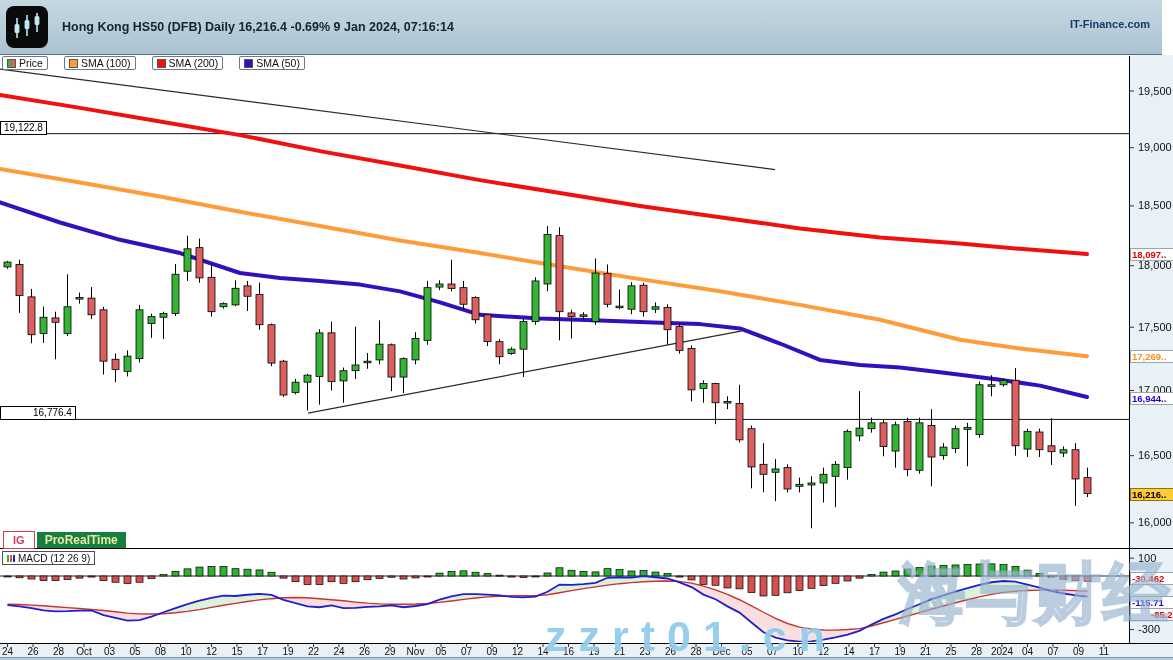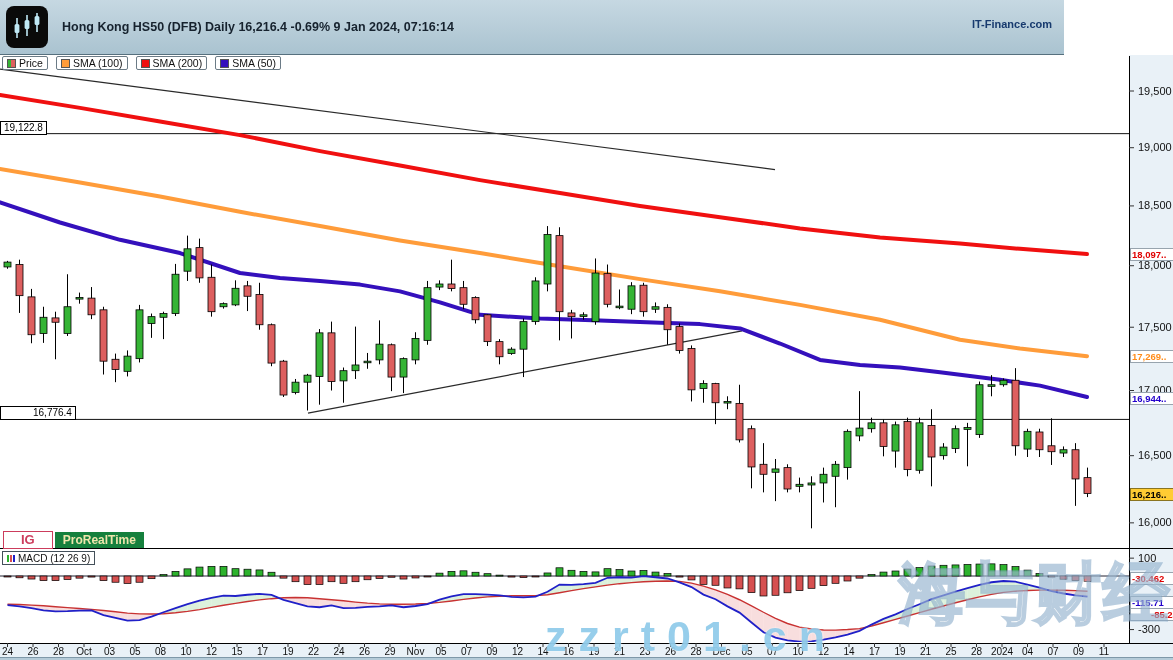--- a/index.html
+++ b/index.html
@@ -1,41 +1,41 @@
 <!DOCTYPE html>
 <html><head>
 <meta charset="utf-8">
 <style>
   html,body{margin:0;padding:0;background:#eef3f6;font-family:"Liberation Sans",sans-serif;}
   #stage{position:relative;width:1173px;height:660px;overflow:hidden;background:#fff;}
   
-  #hdr{position:absolute;left:0;top:0;width:1064px;height:54px;
+  #hdr{position:absolute;left:0;top:0;width:1162px;height:54px;
        background:linear-gradient(#c6d8e2,#aac3d0);border-bottom:1px solid #56707e;
        display:flex;align-items:center;}
   #hdr .appicon{width:42px;height:42px;margin-left:6px;border-radius:8px;background:#0a0a0a;
        display:flex;align-items:center;justify-content:center;}
   #hdr .title{margin-left:14px;font-size:12.5px;font-weight:bold;color:#16222e;}
   #hdr .brand{position:absolute;right:12px;top:18px;font-size:11px;font-weight:bold;color:#173a6e;}
   
-  #legend{position:absolute;left:2px;top:56px;display:flex;gap:8px;z-index:30;}
+  #legend{position:absolute;left:2px;top:56px;display:flex;gap:16px;z-index:30;}
   .lgbtn{display:flex;align-items:center;gap:3px;border:1px solid #6b7b86;background:#fff;
          height:12px;padding:0 4px;font-size:10.5px;color:#111;border-radius:2px;}
   .sw{width:7px;height:7px;display:inline-block;border:1px solid #555;}
   .sw2{width:7px;height:7px;display:inline-block;}
   
   .pricelbl{position:absolute;left:1130px;width:40px;height:11px;line-height:11px;background:#fff;
         border:1px solid #98a4ae;font-size:9.5px;font-weight:bold;padding:0 1px;z-index:20;white-space:nowrap;}
   .leftlbl{position:absolute;left:0;background:#fff;border:1px solid #000;font-size:10px;
         color:#000;padding:0 3px;height:12px;line-height:12px;z-index:20;}
   #macdlegend{position:absolute;left:2px;top:551px;display:flex;align-items:center;gap:3px;
         border:1px solid #44505a;background:#fff;height:12px;padding:0 4px;font-size:10px;color:#111;z-index:20;}
   
   #logos{position:absolute;left:3px;top:531px;display:flex;align-items:center;gap:2px;z-index:25;}
-  #iglogo{border:1px solid #cc3c5c;color:#cc3c5c;background:#fff;font-weight:bold;font-size:13px;
-        padding:0 17px;height:16px;line-height:16px;}
+  #iglogo{border:1px solid #cc3c5c;color:#cc3c5c;background:#fff;font-weight:bold;font-size:11px;
+        padding:0 9px;height:16px;line-height:16px;}
   #prtlogo{background:#15803d;color:#efe6ad;font-weight:bold;font-size:12px;padding:0 8px;height:16px;line-height:16px;}
   
   #wm-cn{position:absolute;right:2px;top:549px;font-size:66px;font-weight:bold;z-index:40;
         color:rgba(255,255,255,0.30);-webkit-text-stroke:2.5px rgba(128,164,196,0.55);
         letter-spacing:2px;pointer-events:none;}
   #wm-site{position:absolute;left:545px;top:612px;font-size:43px;font-weight:bold;z-index:40;
         color:rgba(122,192,230,0.78);letter-spacing:12px;pointer-events:none;
         text-shadow:0 0 2px rgba(255,255,255,0.8);}
   #btm-strip{position:absolute;left:0;top:656px;width:1173px;height:4px;background:#b5cbd8;z-index:5;}
   svg text{font-family:"Liberation Sans",sans-serif;}

